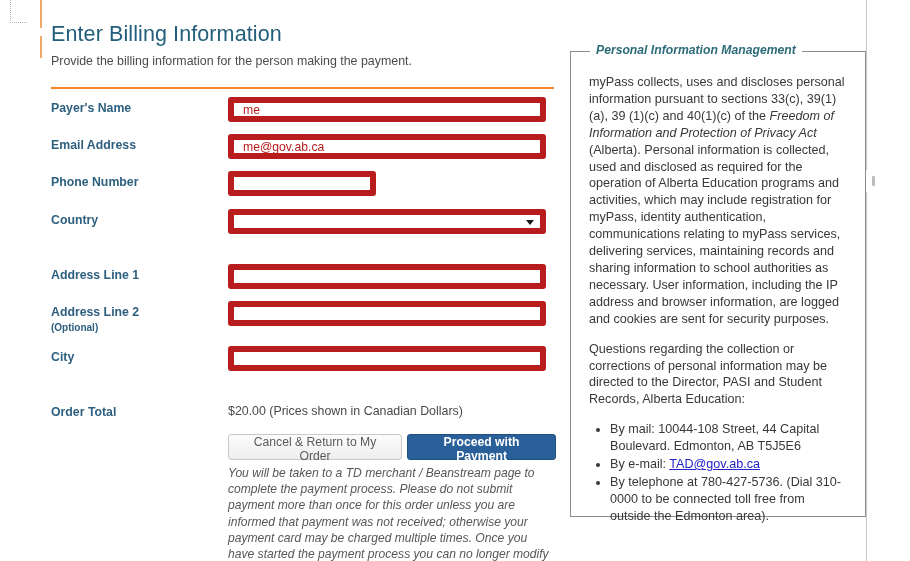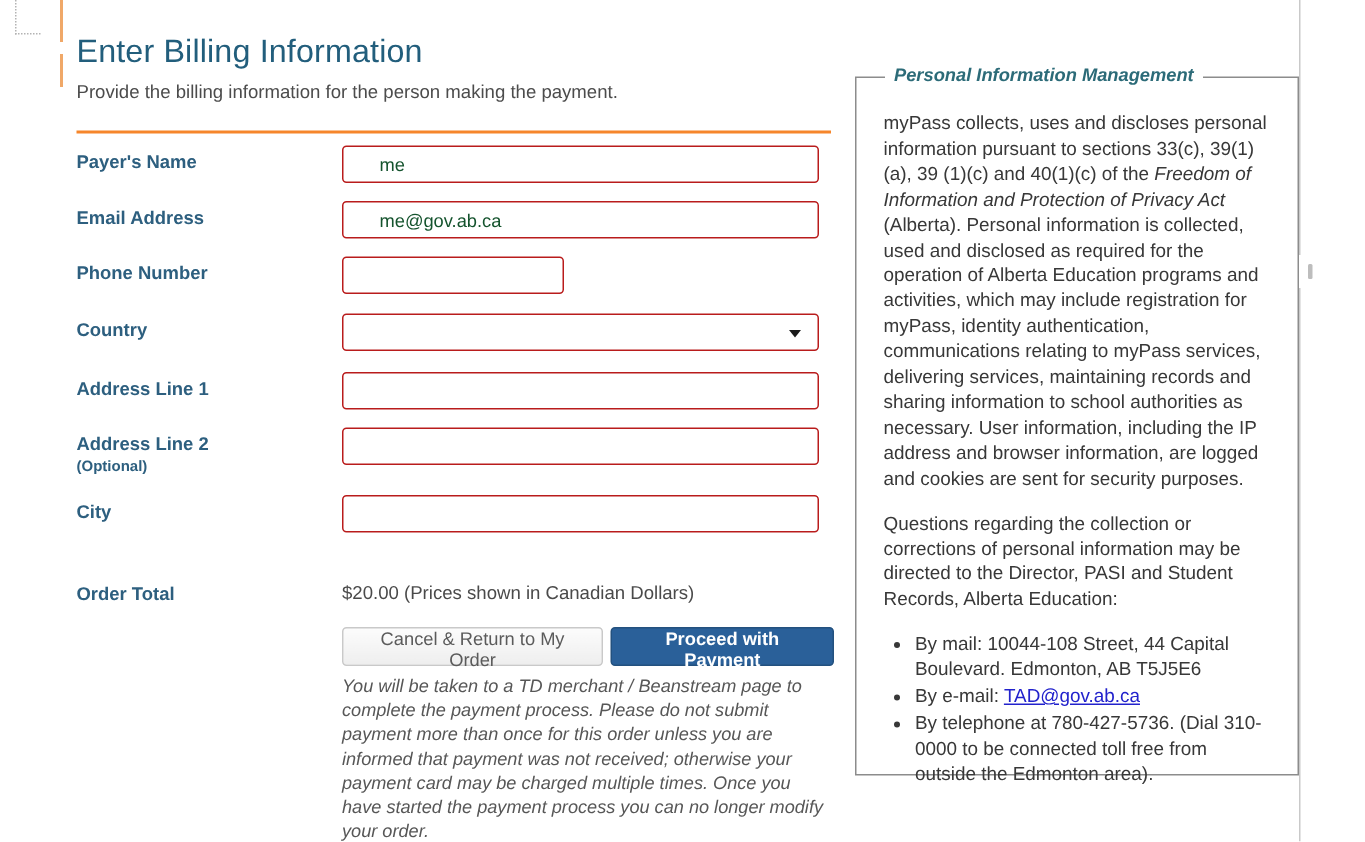--- a/index.html
+++ b/index.html
@@ -115,27 +115,27 @@
     display: block;
     font-size: 10px;
     font-weight: bold;
     color: #2d5f7f;
     line-height: 13px;
     margin-top: 1px;
   }
   .field {
     box-sizing: border-box;
     height: 25px;
-    border: 1px solid #b91c1c;
+    border: 6px solid #b91c1c;
     border-radius: 3px;
     background: #ffffff;
     font-family: "Liberation Sans", sans-serif;
     font-size: 12.2px;
-    color: #14532d;
-    padding: 0 24px;
+    color: #b91c1c;
+    padding: 0 9px;
     line-height: 23px;
     outline: none;
   }
   .field.wide { width: 318px; }
   .field.narrow { width: 148px; }
 
   .select-wrap { position: relative; width: 318px; }
   .select-wrap .field { width: 318px; padding-right: 26px; }
   .caret {
     position: absolute;
@@ -264,21 +264,21 @@
   </div>
 
   <div class="form-row" style="margin-top:13px;">
     <div class="form-label">Country</div>
     <div class="select-wrap">
       <input class="field" type="text" readonly="" value="" style="">
       <span class="caret"></span>
     </div>
   </div>
 
-  <div class="form-row" style="margin-top:14px;">
+  <div class="form-row" style="margin-top:30px;">
     <div class="form-label">Address Line 1</div>
     <input class="field wide" type="text" value="" style="">
   </div>
 
   <div class="form-row" style="margin-top:12px;">
     <div class="form-label">
       <span>Address Line 2</span>
       <span class="sub">(Optional)</span>
     </div>
     <input class="field wide" type="text" value="" style="">

